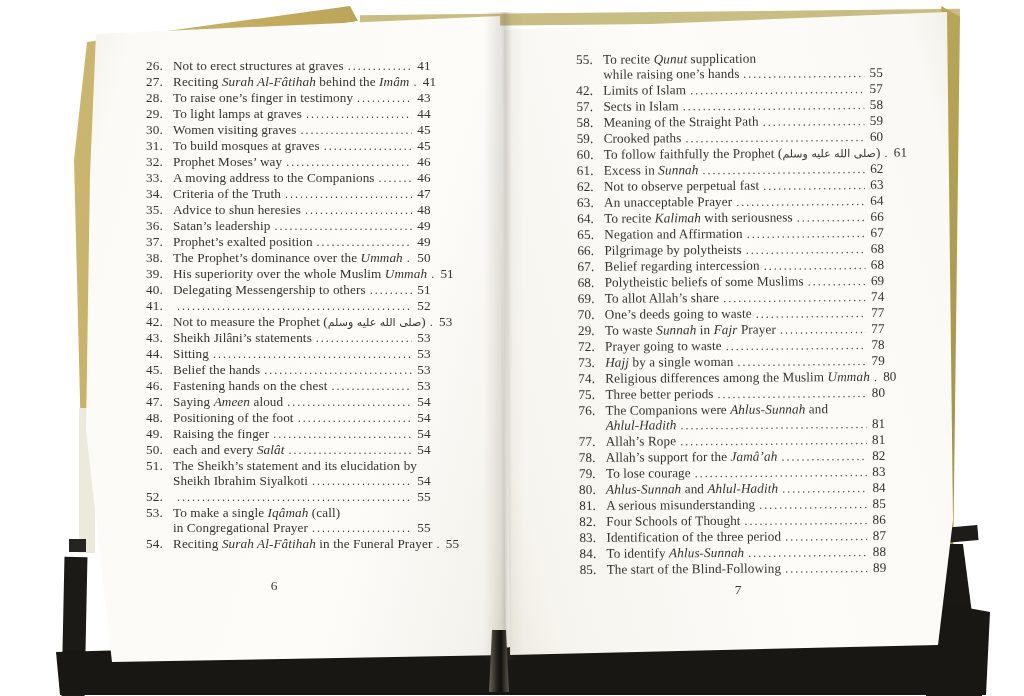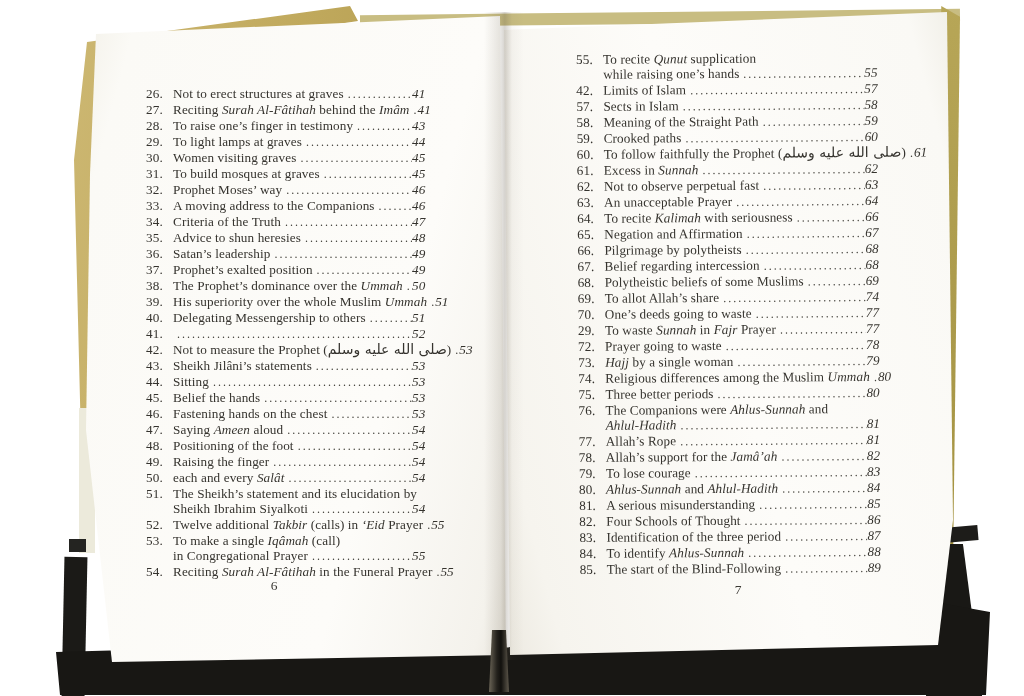--- a/index.html
+++ b/index.html
@@ -77,35 +77,35 @@
     background:linear-gradient(90deg, rgba(110,100,85,0) 0%, rgba(105,95,78,0.16) 42%, rgba(95,85,68,0.26) 52%, rgba(110,100,85,0.05) 70%, rgba(110,100,85,0) 100%);
     pointer-events:none;
   }
 
   
   .toc {
     z-index:4; color:#35332e;
     font-size:13.2px; line-height:15px;
     letter-spacing:0.1px;
   }
-  #toc-left  { left:146px; top:58px;  width:290px;margin-top:28px; }
+  #toc-left  { left:146px; top:58px;  width:290px; }
   #toc-right { left:576px; top:52px;  width:312px; transform:rotate(-0.4deg); transform-origin:top left; }
   .row { display:flex; align-items:flex-start; }
   .num { flex:none; width:27px; white-space:nowrap; }
   .body { flex:1 1 auto; min-width:0; }
   .line { display:flex; align-items:baseline; }
   .txt { flex:0 1 auto; white-space:nowrap; }
   .leader {
     flex:1 1 10px; min-width:8px; overflow:hidden; white-space:nowrap;
     font-size:12px; letter-spacing:2px; padding:0 2px 0 4px; color:#45433d;
   }
-  .pg { flex:none; width:24px; text-align:left; white-space:nowrap;font-style:italic; }
+  .pg { flex:none; width:24px; text-align:center; white-space:nowrap; }
   .ar {
     font-family:"DejaVu Sans", sans-serif;
-    font-size:14px; unicode-bidi:isolate; direction:rtl;
+    font-size:11px; unicode-bidi:isolate; direction:rtl;
   }
   .folio {
     z-index:4; color:#3a3833; font-size:13.5px;
     width:24px; text-align:center;
   }
   #folio-left  { left:262px; top:578px; }
   #folio-right { left:726px; top:582px; }
 </style>
 </head>
 <body>
@@ -385,21 +385,20 @@
           <span class="txt"><span>Sheikh Ibrahim Siyalkoti</span></span>
           <span class="leader">............................................................................................................................................</span>
           <span class="pg">54</span>
         </div>
       </div>
     </div>
     <div class="row">
       <span class="num">52.</span>
       <div class="body">
         <div class="line">
-          <span class="txt"><span>Twelve additional </span><i>Takbir</i><span> (calls) in </span><i>‘Eid</i><span> Prayer</span></span>
           <span class="leader">............................................................................................................................................</span>
           <span class="pg">55</span>
         </div>
       </div>
     </div>
     <div class="row">
       <span class="num">53.</span>
       <div class="body">
         <div class="line">
           <span class="txt"><span>To make a single </span><i>Iqâmah</i><span> (call)</span></span>

